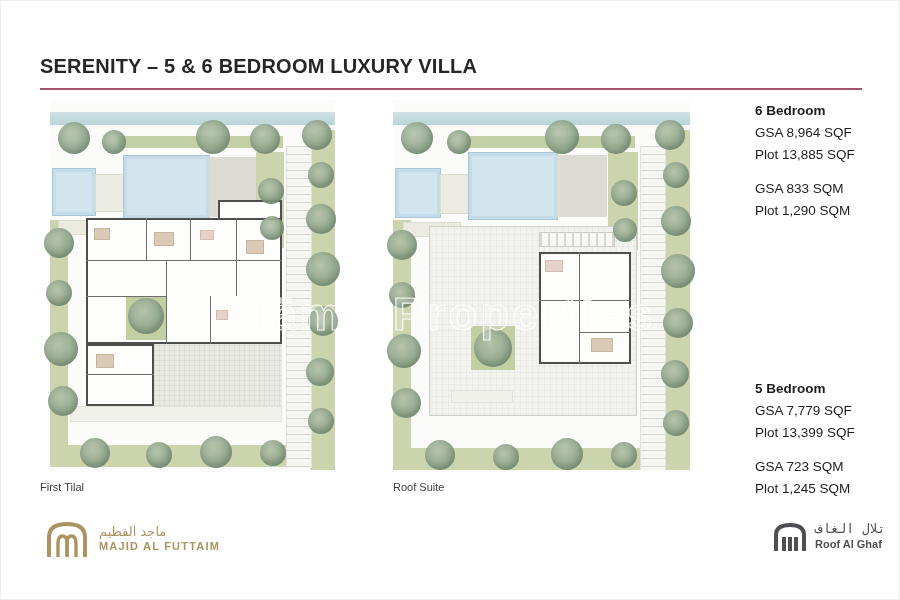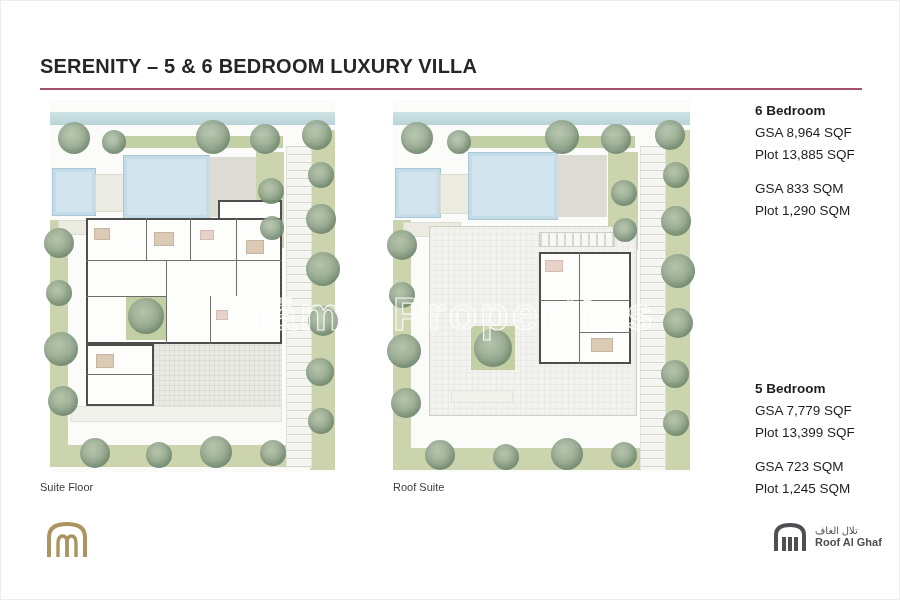--- a/index.html
+++ b/index.html
@@ -65,21 +65,21 @@
 
   
   .logo{position:absolute;display:flex;align-items:center;}
   #maf-logo{left:45px;top:520px;}
   #tag-logo{left:773px;top:522px;}
   .logo-text{display:flex;flex-direction:column;line-height:1.15;}
   #maf-logo .logo-text{margin-left:10px;color:#ab9460;}
   #maf-logo .arabic{font-size:13px;font-family:"DejaVu Sans",sans-serif;letter-spacing:1px;}
   #maf-logo .latin{font-size:11px;font-weight:bold;letter-spacing:1.2px;}
   #tag-logo .logo-text{margin-left:8px;color:#4d4f53;}
-  #tag-logo .arabic{font-size:10px;font-family:Liberation Sans, sans-serif;letter-spacing:.5px;}
+  #tag-logo .arabic{font-size:13px;font-family:Liberation Mono, monospace;letter-spacing:.5px;}
   #tag-logo .latin{font-size:11px;font-weight:bold;}
 </style>
 </head>
 <body>
 
 <div class="page-frame"></div>
 
 <div class="page-title">SERENITY – 5 &amp; 6 BEDROOM LUXURY VILLA</div>
 <div class="title-rule"></div>
 
@@ -202,21 +202,21 @@
   <div class="tree" style="left:270px;top:310px;width:26px;height:26px;"></div>
 
   <div class="tree" style="left:32px;top:340px;width:30px;height:30px;"></div>
   <div class="tree" style="left:100px;top:344px;width:26px;height:26px;"></div>
   <div class="tree" style="left:158px;top:338px;width:32px;height:32px;"></div>
   <div class="tree" style="left:218px;top:342px;width:26px;height:26px;"></div>
 </div>
 
 <div class="watermark">fäm | Properties</div>
 
-<div class="caption" id="caption1">Suite Floor</div>
+<div class="caption" id="caption1">First Tilal</div>
 <div class="caption" id="caption2">Roof Suite</div>
 
 <div class="spec" id="spec-6br">
   <div class="heading">6 Bedroom</div>
   <div>GSA 8,964 SQF</div>
   <div>Plot 13,885 SQF</div>
   <div class="gap"></div>
   <div>GSA 833 SQM</div>
   <div>Plot 1,290 SQM</div>
 </div>
@@ -229,20 +229,24 @@
   <div>GSA 723 SQM</div>
   <div>Plot 1,245 SQM</div>
 </div>
 
 <div class="logo" id="maf-logo">
   <svg width="44" height="38" viewBox="0 0 44 38">
     <path d="M4 37 V17 Q4 4 22 4 Q40 4 40 17 V37" fill="none" stroke="#ab9460" stroke-width="4"></path>
     <path d="M13 37 V24 Q13 16 17.5 16 Q22 16 22 23 V37" fill="none" stroke="#ab9460" stroke-width="3.4"></path>
     <path d="M22 37 V23 Q22 16 26.5 16 Q31 16 31 24 V37" fill="none" stroke="#ab9460" stroke-width="3.4"></path>
   </svg>
+  <div class="logo-text">
+    <span class="arabic">ماجد الفطيم</span>
+    <span class="latin">MAJID AL FUTTAIM</span>
+  </div>
 </div>
 
 <div class="logo" id="tag-logo">
   <svg width="34" height="30" viewBox="0 0 34 30">
     <path d="M3 29 V13 Q3 3 17 3 Q31 3 31 13 V29" fill="none" stroke="#4d4f53" stroke-width="4"></path>
     <rect x="9" y="15" width="4" height="14" fill="#4d4f53"></rect>
     <rect x="15" y="15" width="4" height="14" fill="#4d4f53"></rect>
     <rect x="21" y="15" width="4" height="14" fill="#4d4f53"></rect>
   </svg>
   <div class="logo-text">

